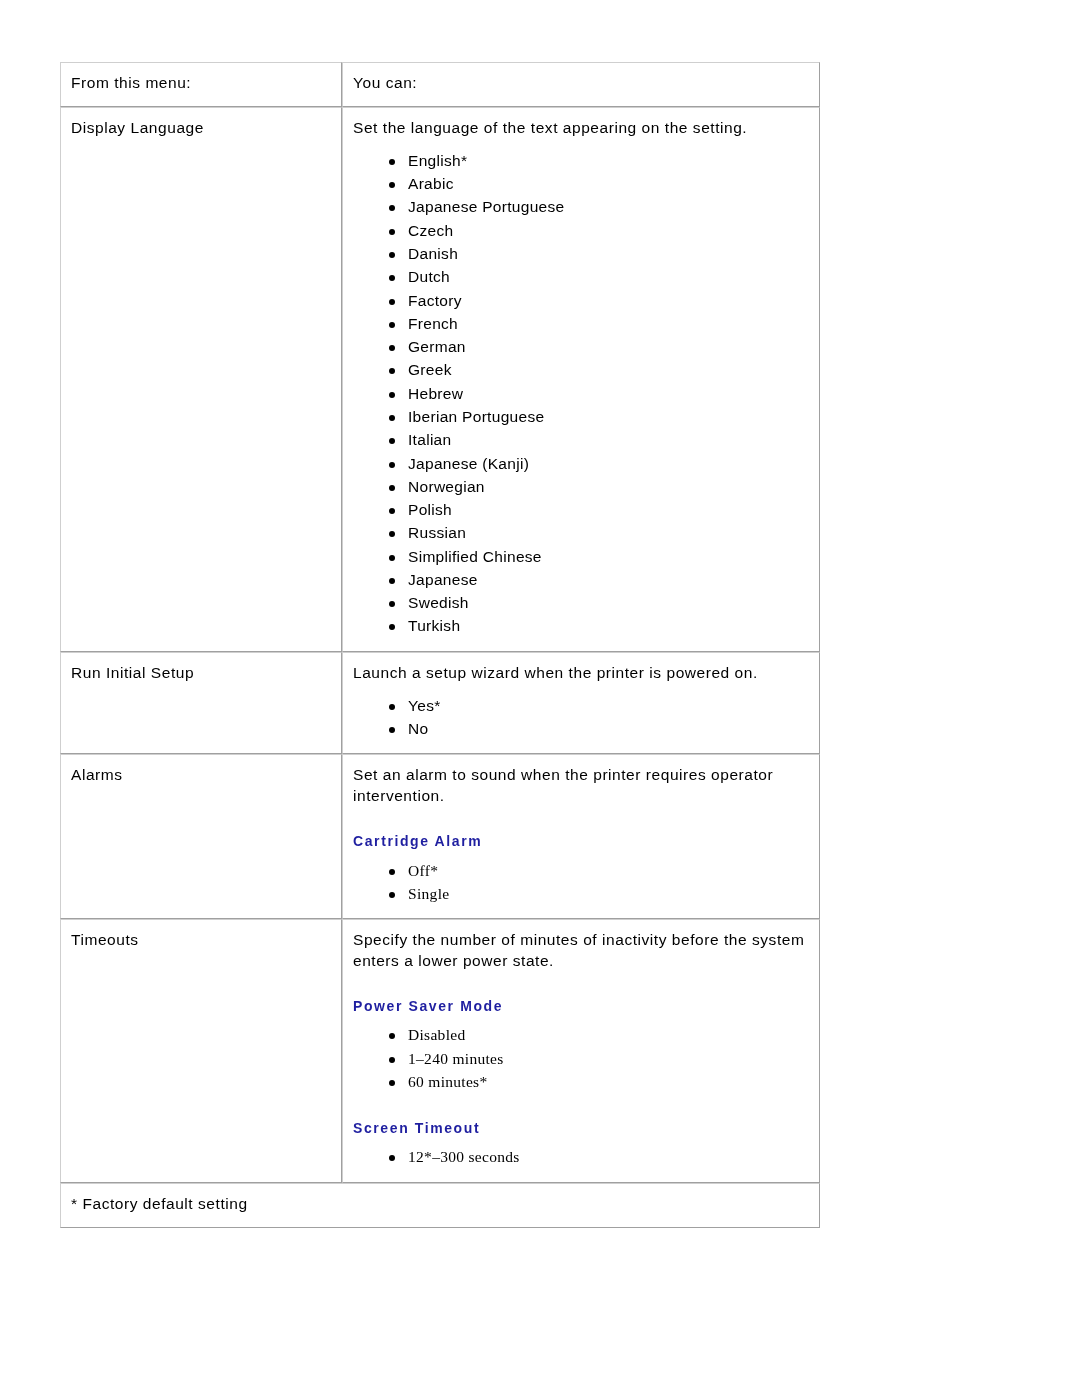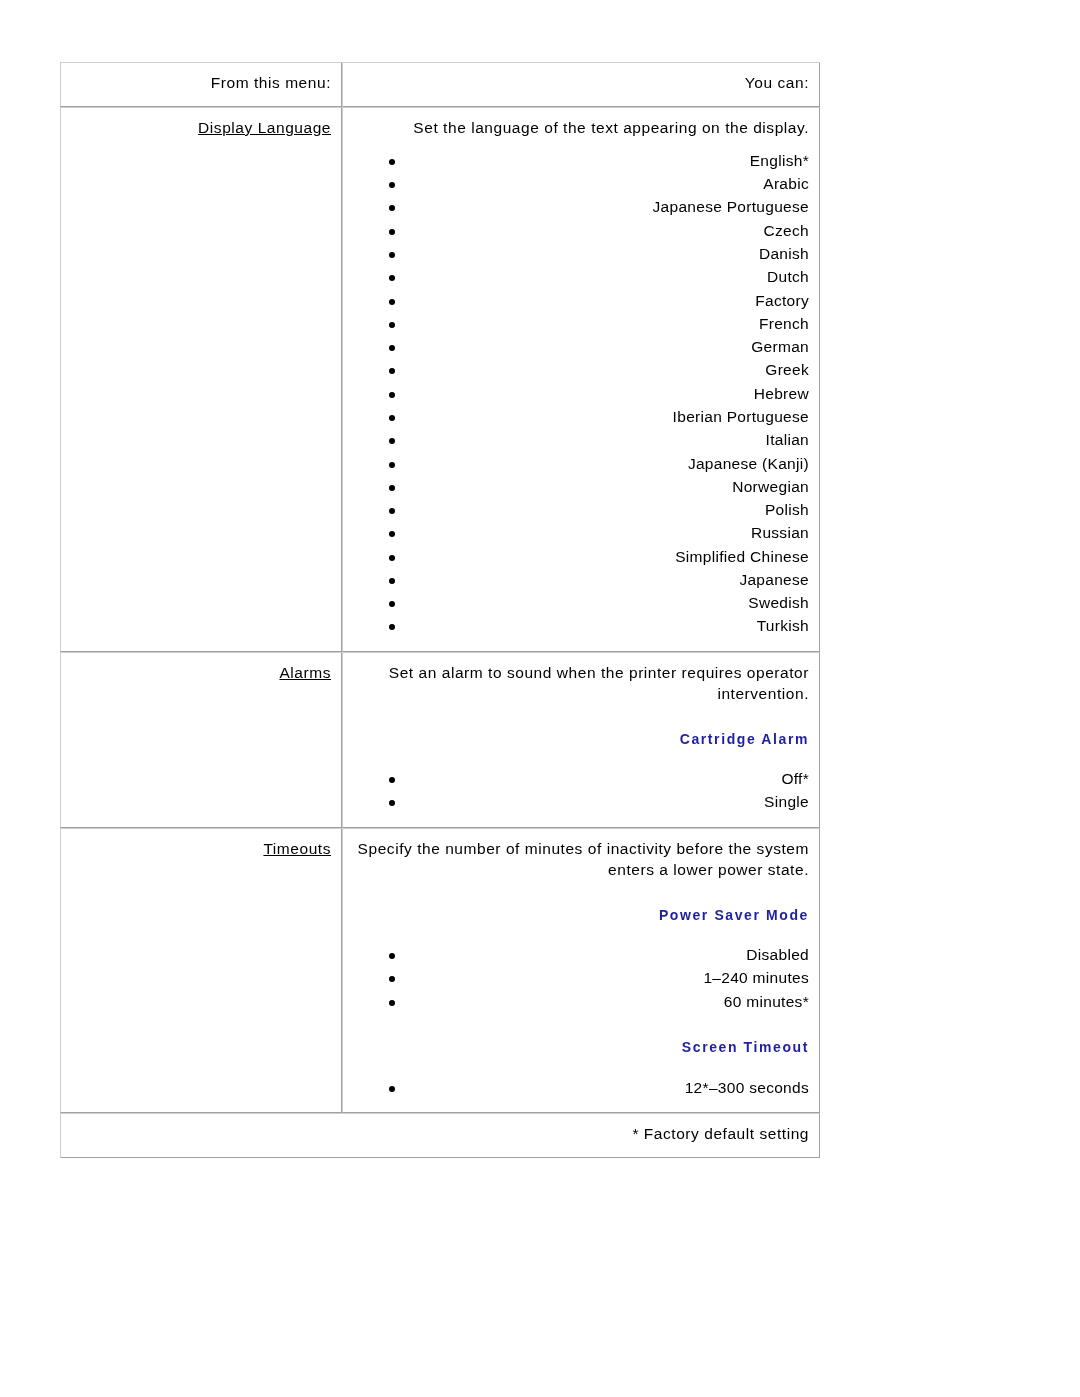--- a/index.html
+++ b/index.html
@@ -12,21 +12,20 @@
     height: 1397px;
     font-family: "Liberation Sans", sans-serif;
     color: #000000;
     -webkit-font-smoothing: none;
   }
   .page {
     position: relative;
     width: 1080px;
     height: 1397px;
     background: #ffffff;
-    text-align: right;
   }
   .table-wrap {
     position: absolute;
     left: 60px;
     top: 62px;
     width: 760px;
   }
   table.menu-table {
     width: 760px;
     border-collapse: separate;
@@ -49,21 +48,20 @@
   col.col-menu { width: 282px; }
   col.col-desc { width: 478px; }
 
   td.cell-head {
     padding-top: 10px;
     padding-bottom: 10px;
     letter-spacing: 1.35px;
   }
   td.cell-menu {
     letter-spacing: 0.75px;
-    text-decoration: underline;
   }
   td.cell-desc {
     letter-spacing: 0.25px;
     padding-right: 14px;
   }
   td.cell-footer {
     letter-spacing: 1.35px;
     padding-top: 11px;
     padding-bottom: 11px;
     margin-top: 40px;
@@ -79,21 +77,22 @@
     letter-spacing: 1.6px;
     margin: 26px 0 8px 0;
     line-height: 1.25;
   }
   ul.opts {
     list-style: none;
     margin: 11px 0 0 0;
     padding: 0 0 0 36px;
   }
   ul.opts.tight {
-    margin-top: 20px;
+    margin-top: 9px;
+    font-family: Liberation Serif, serif;
   }
   ul.opts li {
     position: relative;
     padding-left: 19px;
     margin: 0 0 0.5px 0;
     line-height: 1.47;
     letter-spacing: 0.3px;
   }
   ul.opts li::before {
     content: "";
@@ -118,21 +117,21 @@
       </colgroup>
       <tbody>
         <tr>
           <td class="cell-head">From this menu:</td>
           <td class="cell-head">You can:</td>
         </tr>
 
         <tr>
           <td class="cell-menu">Display Language</td>
           <td class="cell-desc">
-            <p class="desc-para">Set the language of the text appearing on the display.</p>
+            <p class="desc-para">Set the language of the text appearing on the setting.</p>
             <ul class="opts">
               <li>English*</li>
               <li>Arabic</li>
               <li>Japanese Portuguese</li>
               <li>Czech</li>
               <li>Danish</li>
               <li>Dutch</li>
               <li>Factory</li>
               <li>French</li>
               <li>German</li>
@@ -145,20 +144,30 @@
               <li>Polish</li>
               <li>Russian</li>
               <li>Simplified Chinese</li>
               <li>Japanese</li>
               <li>Swedish</li>
               <li>Turkish</li>
             </ul>
           </td>
         </tr>
 
+        <tr>
+          <td class="cell-menu">Run Initial Setup</td>
+          <td class="cell-desc">
+            <p class="desc-para">Launch a setup wizard when the printer is powered on.</p>
+            <ul class="opts">
+              <li>Yes*</li>
+              <li>No</li>
+            </ul>
+          </td>
+        </tr>
 
         <tr>
           <td class="cell-menu">Alarms</td>
           <td class="cell-desc">
             <p class="desc-para">Set an alarm to sound when the printer requires operator intervention.</p>
             <div class="sub-head">Cartridge Alarm</div>
             <ul class="opts tight">
               <li>Off*</li>
               <li>Single</li>
             </ul>

